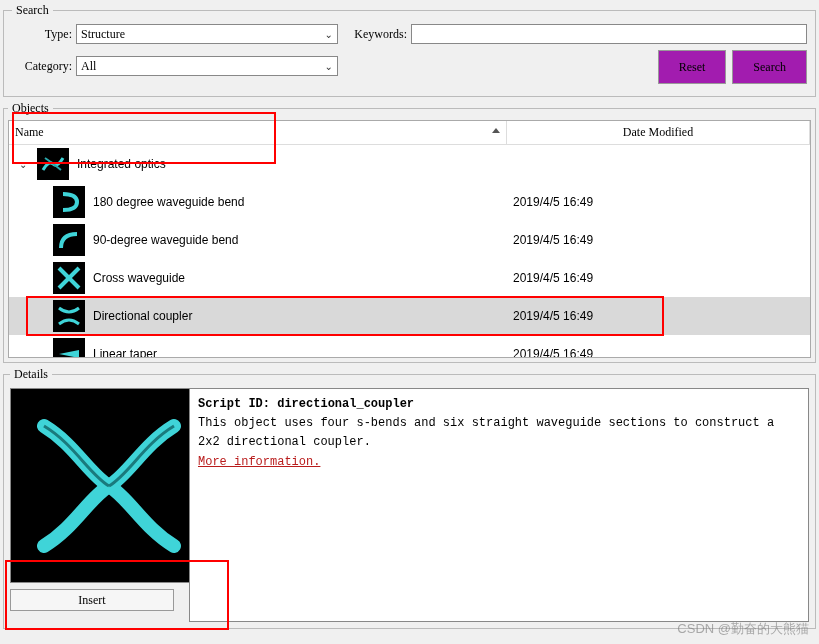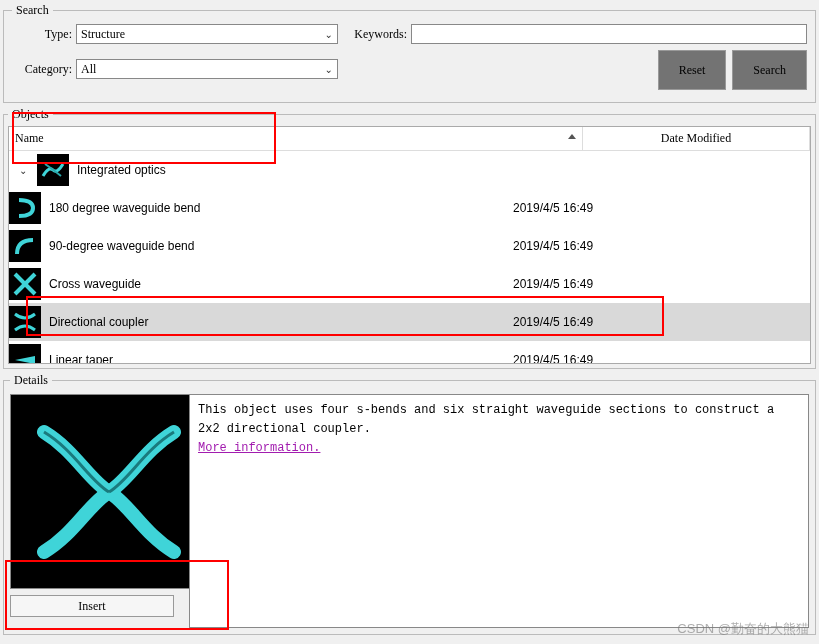--- a/index.html
+++ b/index.html
@@ -57,22 +57,22 @@
   flex: 1;
   border: 1px solid #888;
   background: #fff;
   height: 20px;
   padding: 0 4px;
   font-family: inherit;
   font-size: 12px;
 }
 .btn {
   border: 1px solid #999;
-  background: #737373;
-  height: 40px;
+  background: #a21caf;
+  height: 34px;
   padding: 0 20px;
   font-family: inherit;
   font-size: 12px;
   cursor: pointer;
 }
 .btn-row {
   display: flex;
   justify-content: flex-end;
   gap: 6px;
   margin-top: 2px;
@@ -101,31 +101,31 @@
 }
 .th.sort::after {
   content: "";
   position: absolute;
   right: 6px;
   top: 7px;
   border-left: 4px solid transparent;
   border-right: 4px solid transparent;
   border-bottom: 5px solid #555;
 }
-.th-name { width: 574px; }
+.th-name { width: 498px; }
 .th-date { flex: 1; text-align: center; }
 .rows { }
 .row {
   display: flex;
   align-items: center;
   height: 38px;
   font-family: Arial, sans-serif;
 }
 .row.parent .cell-name { padding-left: 10px; }
-.row.child .cell-name { }
+.row.child .cell-name { padding-left: 44px; }
 .row.selected { background: #d9d9d9; }
 .cell-name {
   width: 498px;
   display: flex;
   align-items: center;
   gap: 8px;
 }
 .cell-date { flex: 1; padding-left: 6px; }
 .expander {
   font-size: 10px;
@@ -179,21 +179,21 @@
 .detail-text {
   flex: 1;
   border: 1px solid #888;
   background: #fff;
   padding: 6px 8px;
   font-family: "Courier New", monospace;
   font-size: 12px;
   line-height: 1.6;
 }
 .detail-text .script-id { font-weight: bold; }
-.detail-text a { color: #a21caf; text-decoration: underline; }
+.detail-text a { color: #b91c1c; text-decoration: underline; }
 
 .watermark {
   position: absolute;
   right: 10px;
   bottom: 6px;
   color: rgba(120,120,120,0.6);
   font-family: Arial, sans-serif;
   font-size: 13px;
 }
 </style>
@@ -318,20 +318,24 @@
       <svg viewBox="0 0 180 180">
         <path d="M25 30 C55 48 70 78 90 90 C110 102 125 132 155 150" stroke="#3fd4d8" stroke-width="14" fill="none" stroke-linecap="round"></path>
         <path d="M155 30 C125 48 110 78 90 90 C70 102 55 132 25 150" stroke="#3fd4d8" stroke-width="14" fill="none" stroke-linecap="round"></path>
         <path d="M25 30 C55 48 70 78 90 90" stroke="#1a7a7d" stroke-width="3" fill="none"></path>
         <path d="M155 30 C125 48 110 78 90 90" stroke="#1a7a7d" stroke-width="3" fill="none"></path>
       </svg>
     </div>
     <button class="insert-btn">Insert</button>
   </div>
   <div class="detail-text">
+    <div class="script-id">
+      <span>Script ID:</span>
+      <span>directional_coupler</span>
+    </div>
     <div>This object uses four s-bends and six straight waveguide sections to construct a 2x2 directional coupler.</div>
     <div><a href="#">More information.</a></div>
   </div>
 </fieldset>
 
 <div class="hl-box hl1"></div>
 <div class="hl-box hl2"></div>
 <div class="hl-box hl3"></div>
 
 <div class="watermark">CSDN @勤奋的大熊猫</div>

